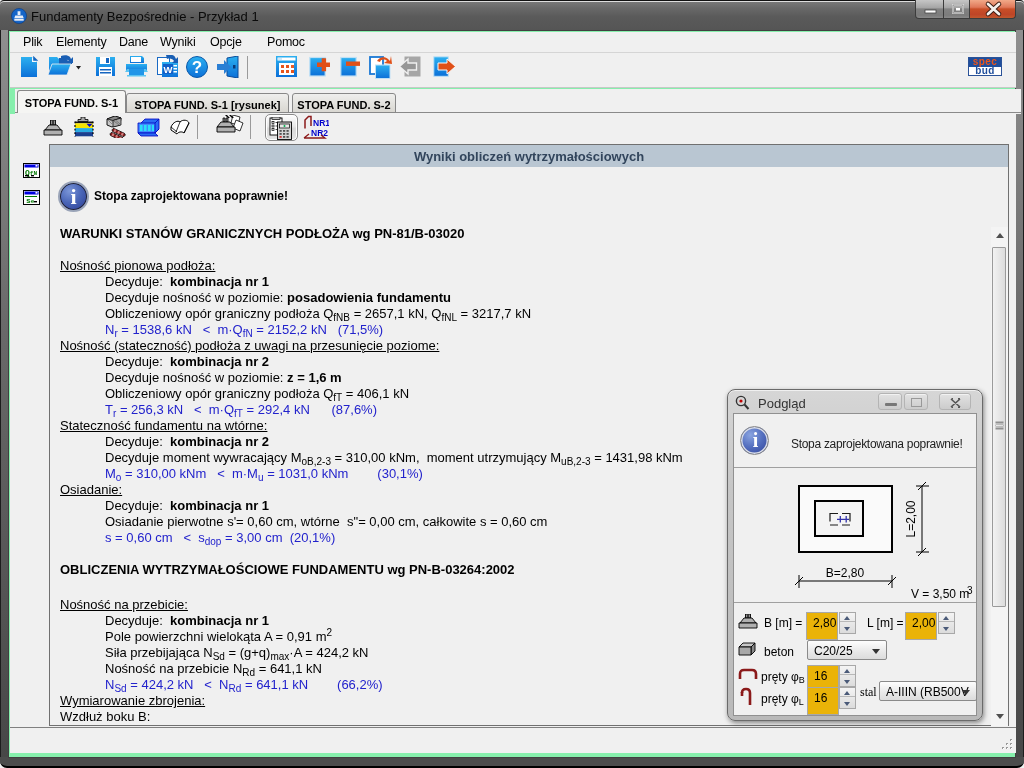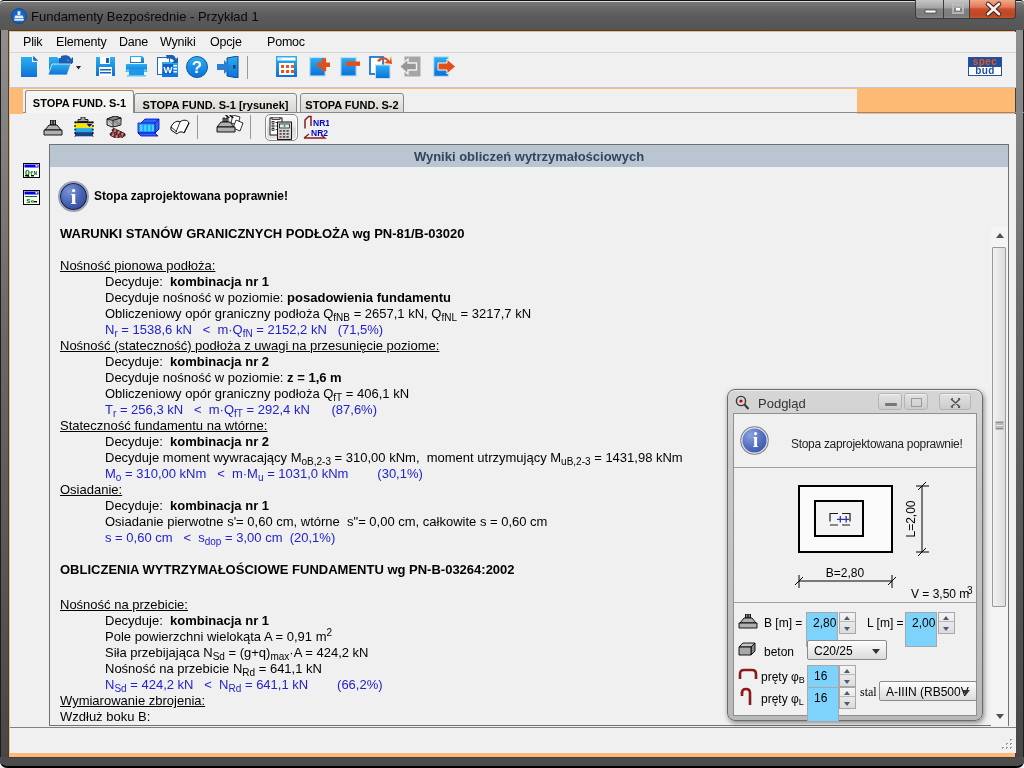--- a/index.html
+++ b/index.html
@@ -8,21 +8,21 @@
 
 #titlebar { position:absolute; left:0; top:0; width:1024px; height:30px;
   background:linear-gradient(to bottom,#7a7a7a 0%,#686868 25%,#5a5a5a 55%,#555 100%);
   border-top:1px solid #111; box-shadow:inset 0 1px 0 #ddd; border-radius:4px 4px 0 0; }
 #frame-left { position:absolute; left:0; top:30px; width:8px; height:728px;
   background:linear-gradient(to bottom,#8f8f8f,#6a6a6a 40%,#474747); border-left:1px solid #1c1c1c; }
 #frame-right { position:absolute; right:0; top:30px; width:8px; height:728px;
   background:linear-gradient(to bottom,#8f8f8f,#6a6a6a 40%,#474747); border-right:1px solid #1c1c1c; }
 #frame-bottom { position:absolute; left:0; top:757px; width:1024px; height:11px;
   background:#4c4c4c; border-bottom:2px solid #000; border-radius:0 0 7px 7px; }
-#client { position:absolute; left:8px; top:30px; width:1008px; height:728px; background:#fdba74; border:1px solid #404040; }
+#client { position:absolute; left:8px; top:30px; width:1008px; height:728px; background:#86efac; border:1px solid #404040; }
 
 #appicon { position:absolute; left:11px; top:7px; width:16px; height:16px; }
 #apptitle { position:absolute; left:31px; top:8px; font-size:13px; color:#0a0a0a;text-align:center; }
 
 #winbtns { position:absolute; right:8px; top:0; }
 .wbtn { display:inline-block; vertical-align:top; height:19px; position:relative;
   border:1px solid #3c3c3c; border-top:none; }
 .wbtn.min { width:29px; border-radius:0 0 0 4px; background:linear-gradient(to bottom,#c6c6c6 0%,#a6a6a6 42%,#828282 50%,#7c7c7c 85%,#8a8a8a 100%); }
 .wbtn.max { width:27px; background:linear-gradient(to bottom,#c6c6c6 0%,#a6a6a6 42%,#828282 50%,#7c7c7c 85%,#8a8a8a 100%); margin-left:-1px;}
 .wbtn.cls { width:47px; border-radius:0 0 4px 0; background:linear-gradient(to bottom,#f1a989 0%,#e0795a 40%,#c94f28 50%,#bf4527 80%,#c1582e 100%); margin-left:-1px;}
@@ -30,21 +30,21 @@
 #menubar { position:absolute; left:1px; top:1px; width:1006px; height:21px; background:#f0f0f0; border-bottom:1px solid #d5d5d5;}
 #menubar span { position:absolute; top:3px; font-size:12.5px; letter-spacing:-0.2px; color:#000; }
 
 #toolbar1 { position:absolute; left:1px; top:22px; width:1006px; height:35px; background:#f0f0f0; border-bottom:1px solid #c8c8c8; }
 .ti { position:absolute; }
 .tsep { position:absolute; top:25px; width:1px; height:23px; background:#9a9a9a; }
 #specbud { position:absolute; left:958px; top:4px; width:34px; height:19px; border:1px solid #2a5298; font-weight:bold; font-size:10px; text-align:center; letter-spacing:0.4px;}
 #sb-top { background:#1f4e9c; color:#e8541c; height:9px; line-height:8px; }
 #sb-bot { background:#fff; color:#1f4e9c; height:8px; line-height:8px; }
 
-#tabbar { position:absolute; left:14px; top:58px; width:834px; height:25px; background:#f0f0f0; }
+#tabbar { position:absolute; left:6px; top:58px; width:1006px; height:25px; background:#f0f0f0; }
 .tab { position:absolute; font-size:11px; font-weight:bold; color:#000; border:1px solid #888; white-space:nowrap; text-align:center;
   background:linear-gradient(to bottom,#efefed,#d9d7d1); border-radius:3px 3px 0 0; padding:5px 0 0 0; height:20px; top:4px;}
 .tab.active { background:#f5f5f3; height:23px; top:1px; z-index:3; border-bottom:none; padding-top:6px;}
 #tabline { position:absolute; left:0px; top:23px; width:1006px; height:1px; background:#8a8a8a; }
 
 #toolbar2 { position:absolute; left:1px; top:83px; width:1006px; height:30px; background:#f0f0f0; }
 #calcbtn { position:absolute; left:255px; top:0px; width:33px; height:27px; border:1px solid #8a8a8a; border-radius:5px;
   background:linear-gradient(to bottom,#fdfdfd,#e8e8e8 45%,#d8d8d8 55%,#e4e4e4); box-shadow:inset 0 0 0 1px #fff; }
 
 #contentwrap { position:absolute; left:1px; top:113px; width:1006px; height:586px; background:#f0f0f0; }
@@ -93,21 +93,21 @@
 #pg-info { position:absolute; left:0; top:0; width:242px; height:54px; border-bottom:1px solid #a0a0a0; }
 #pg-infoicon { position:absolute; left:6px; top:12px; width:29px; height:29px; border-radius:50%;
   background:radial-gradient(circle at 35% 30%, #8aa4e0 0%, #5570c0 45%, #2d3f95 100%);
   border:1px solid #888; box-shadow:inset 0 0 0 1.5px #d8dce8; }
 #pg-infoicon:before { content:"i"; position:absolute; left:0; top:2px; width:29px; text-align:center;
   font-size:20px; font-weight:bold; color:#fff; font-family:"Liberation Serif",serif; }
 #pg-infotext { position:absolute; left:57px; top:23px; font-size:12px; letter-spacing:-0.3px; color:#222; }
 #pg-draw { position:absolute; left:0; top:54px; width:242px; height:135px; border-bottom:1px solid #a0a0a0; }
 #pg-controls { position:absolute; left:0; top:189px; width:242px; height:112px; font-size:12px; }
 .pg-lbl { position:absolute; color:#000; }
-.pg-input { position:absolute; width:32px; height:35px; background:#7dd3fc; border:1px solid #a8a8a8; font-size:12px; padding:3px 0 0 6px; }
+.pg-input { position:absolute; width:32px; height:28px; background:#eab308; border:1px solid #a8a8a8; font-size:12px; padding:3px 0 0 6px; }
 .pg-spin { position:absolute; width:17px; height:22px; border:1px solid #a8a8a8; background:linear-gradient(to bottom,#f4f4f4,#dcdcdc); }
 .spin-u, .spin-d { position:absolute; left:0; width:100%; height:9px; }
 .spin-u { top:0; border-bottom:1px solid #b8b8b8; }
 .spin-d { bottom:0; }
 .spin-u:before { content:""; position:absolute; left:4px; top:2.5px; border:3px solid transparent; border-bottom:4px solid #4a5a78; border-top:none; }
 .spin-d:before { content:""; position:absolute; left:4px; top:3px; border:3px solid transparent; border-top:4px solid #4a5a78; border-bottom:none; }
 .pg-combo { position:absolute; height:20px; border:1px solid #8a8a8a; border-radius:2px;
   background:linear-gradient(to bottom,#fefefe,#e8e8e8 60%,#dcdcdc); font-size:12px; padding:3px 0 0 6px; }
 .combo-arr { position:absolute; right:6px; top:8px; border:4px solid transparent; border-top:5px solid #333; border-bottom:none; }
 </style>

